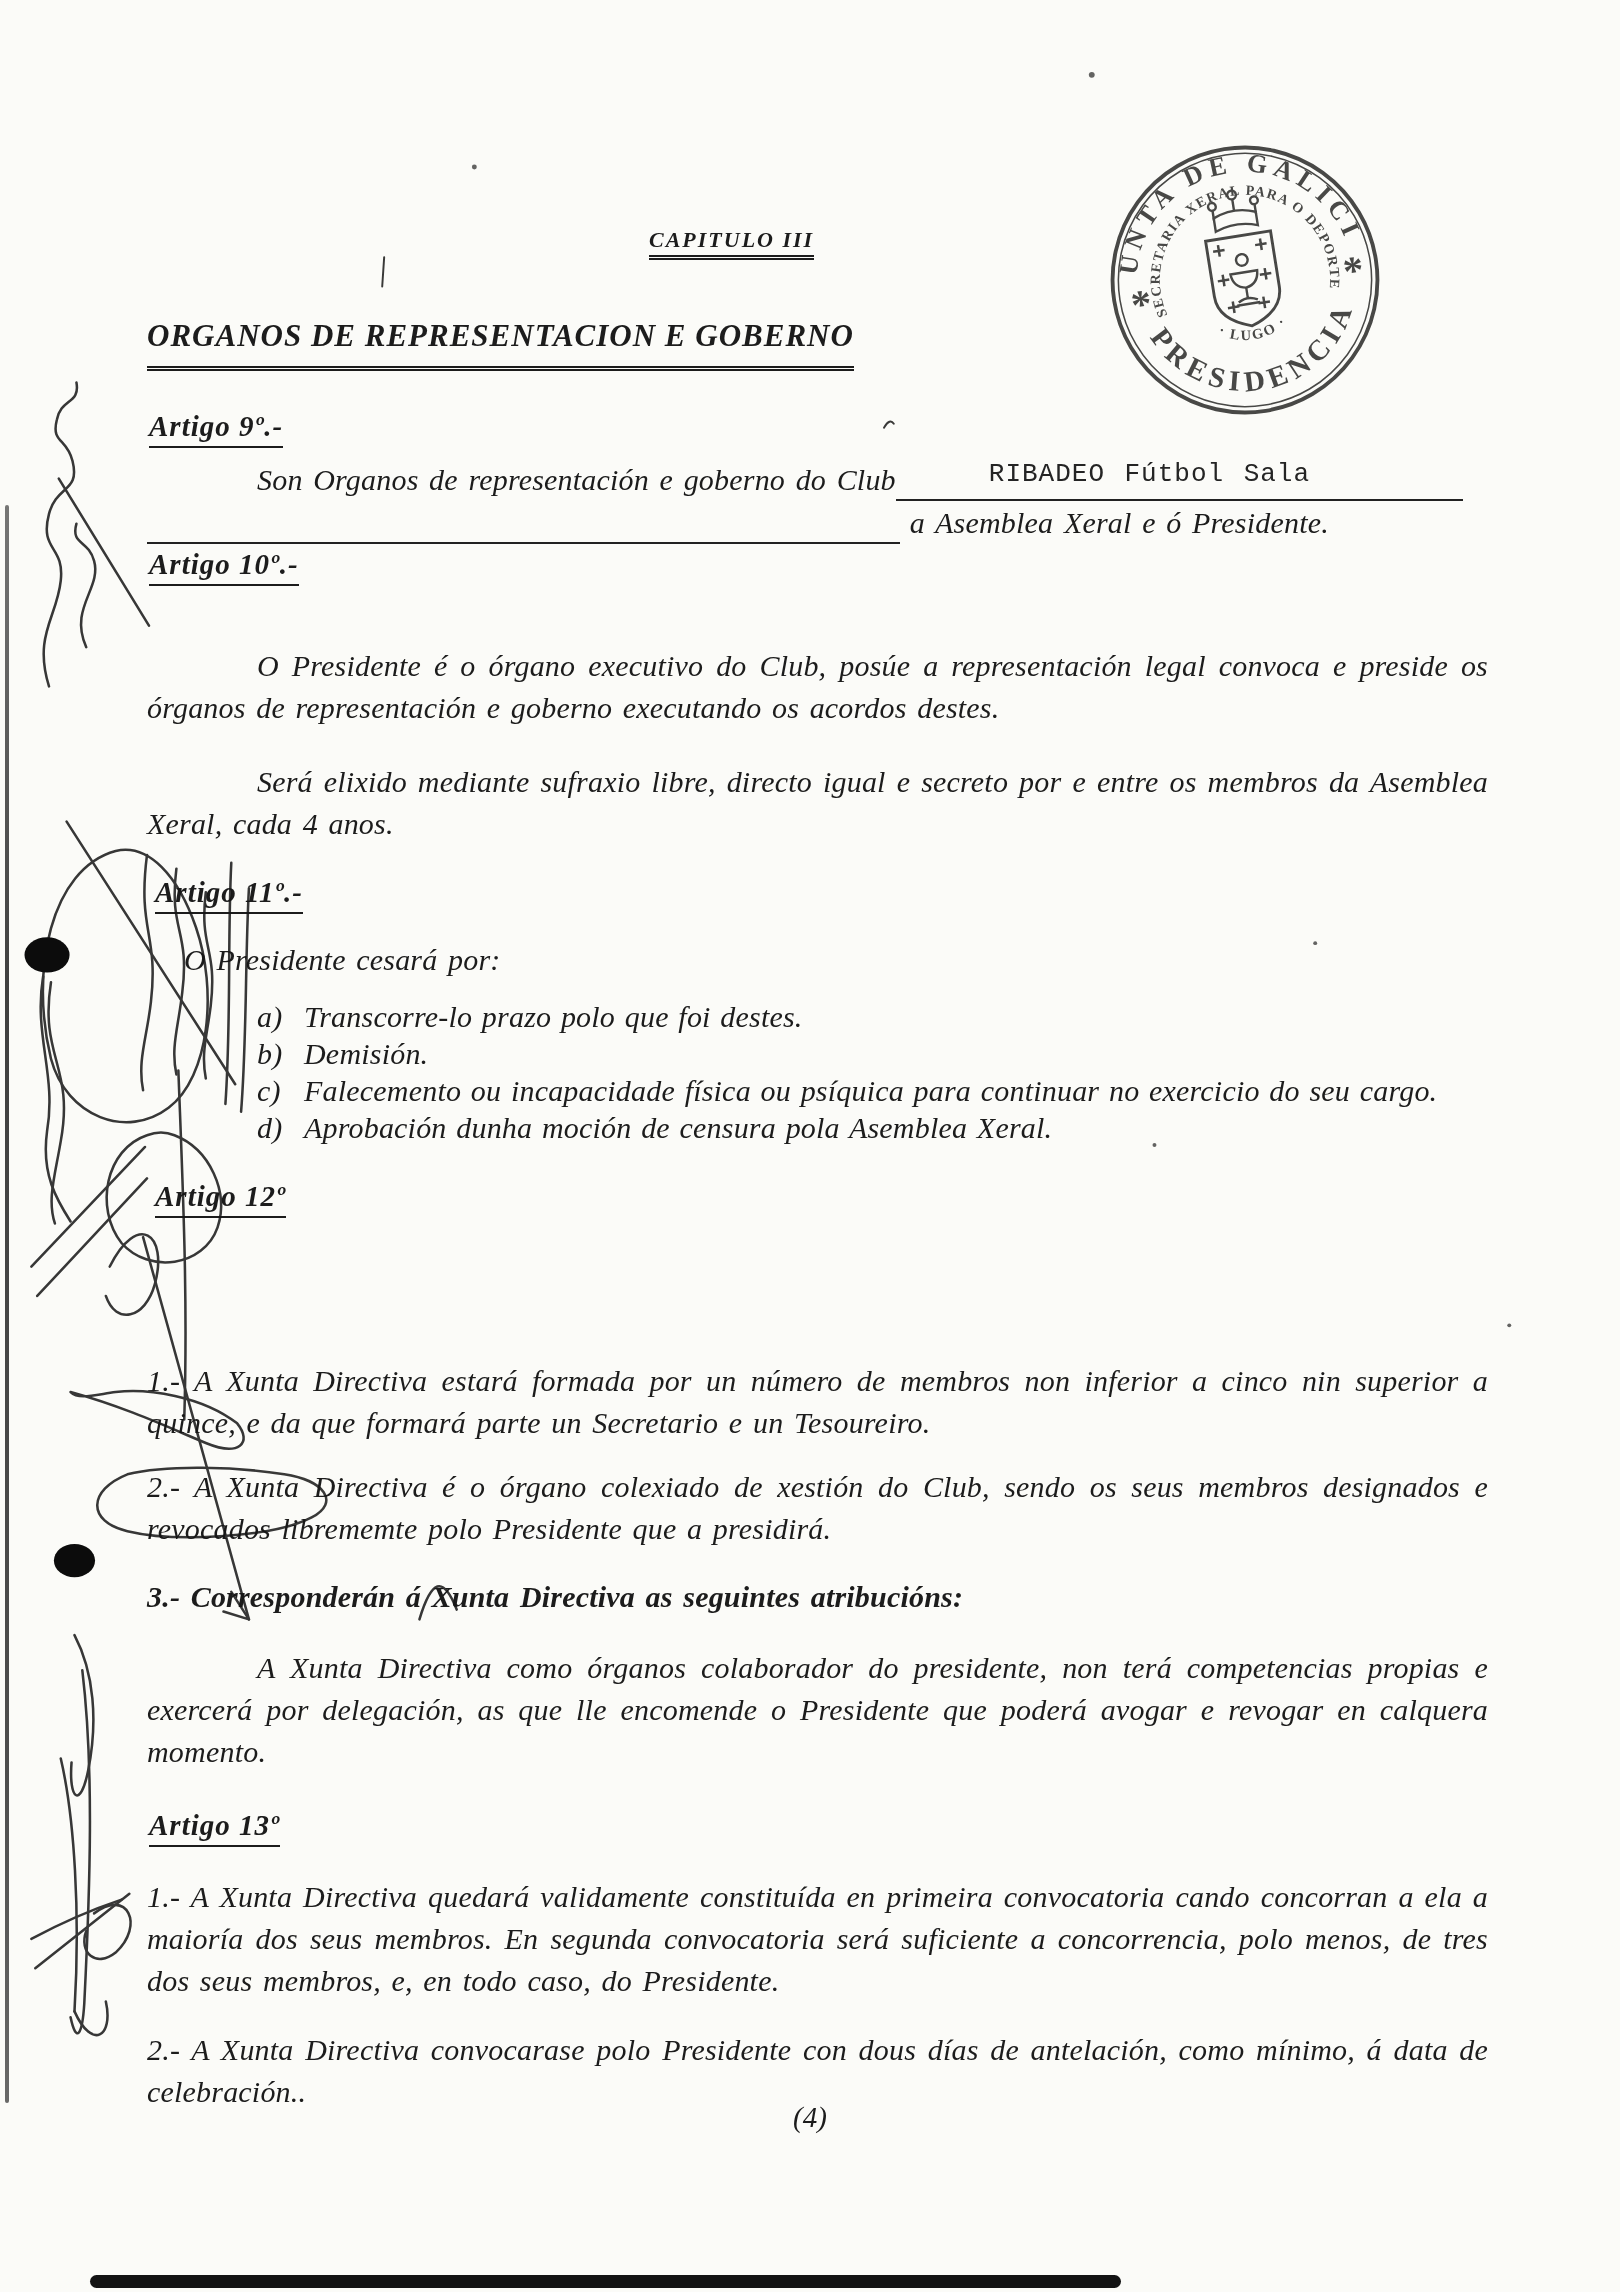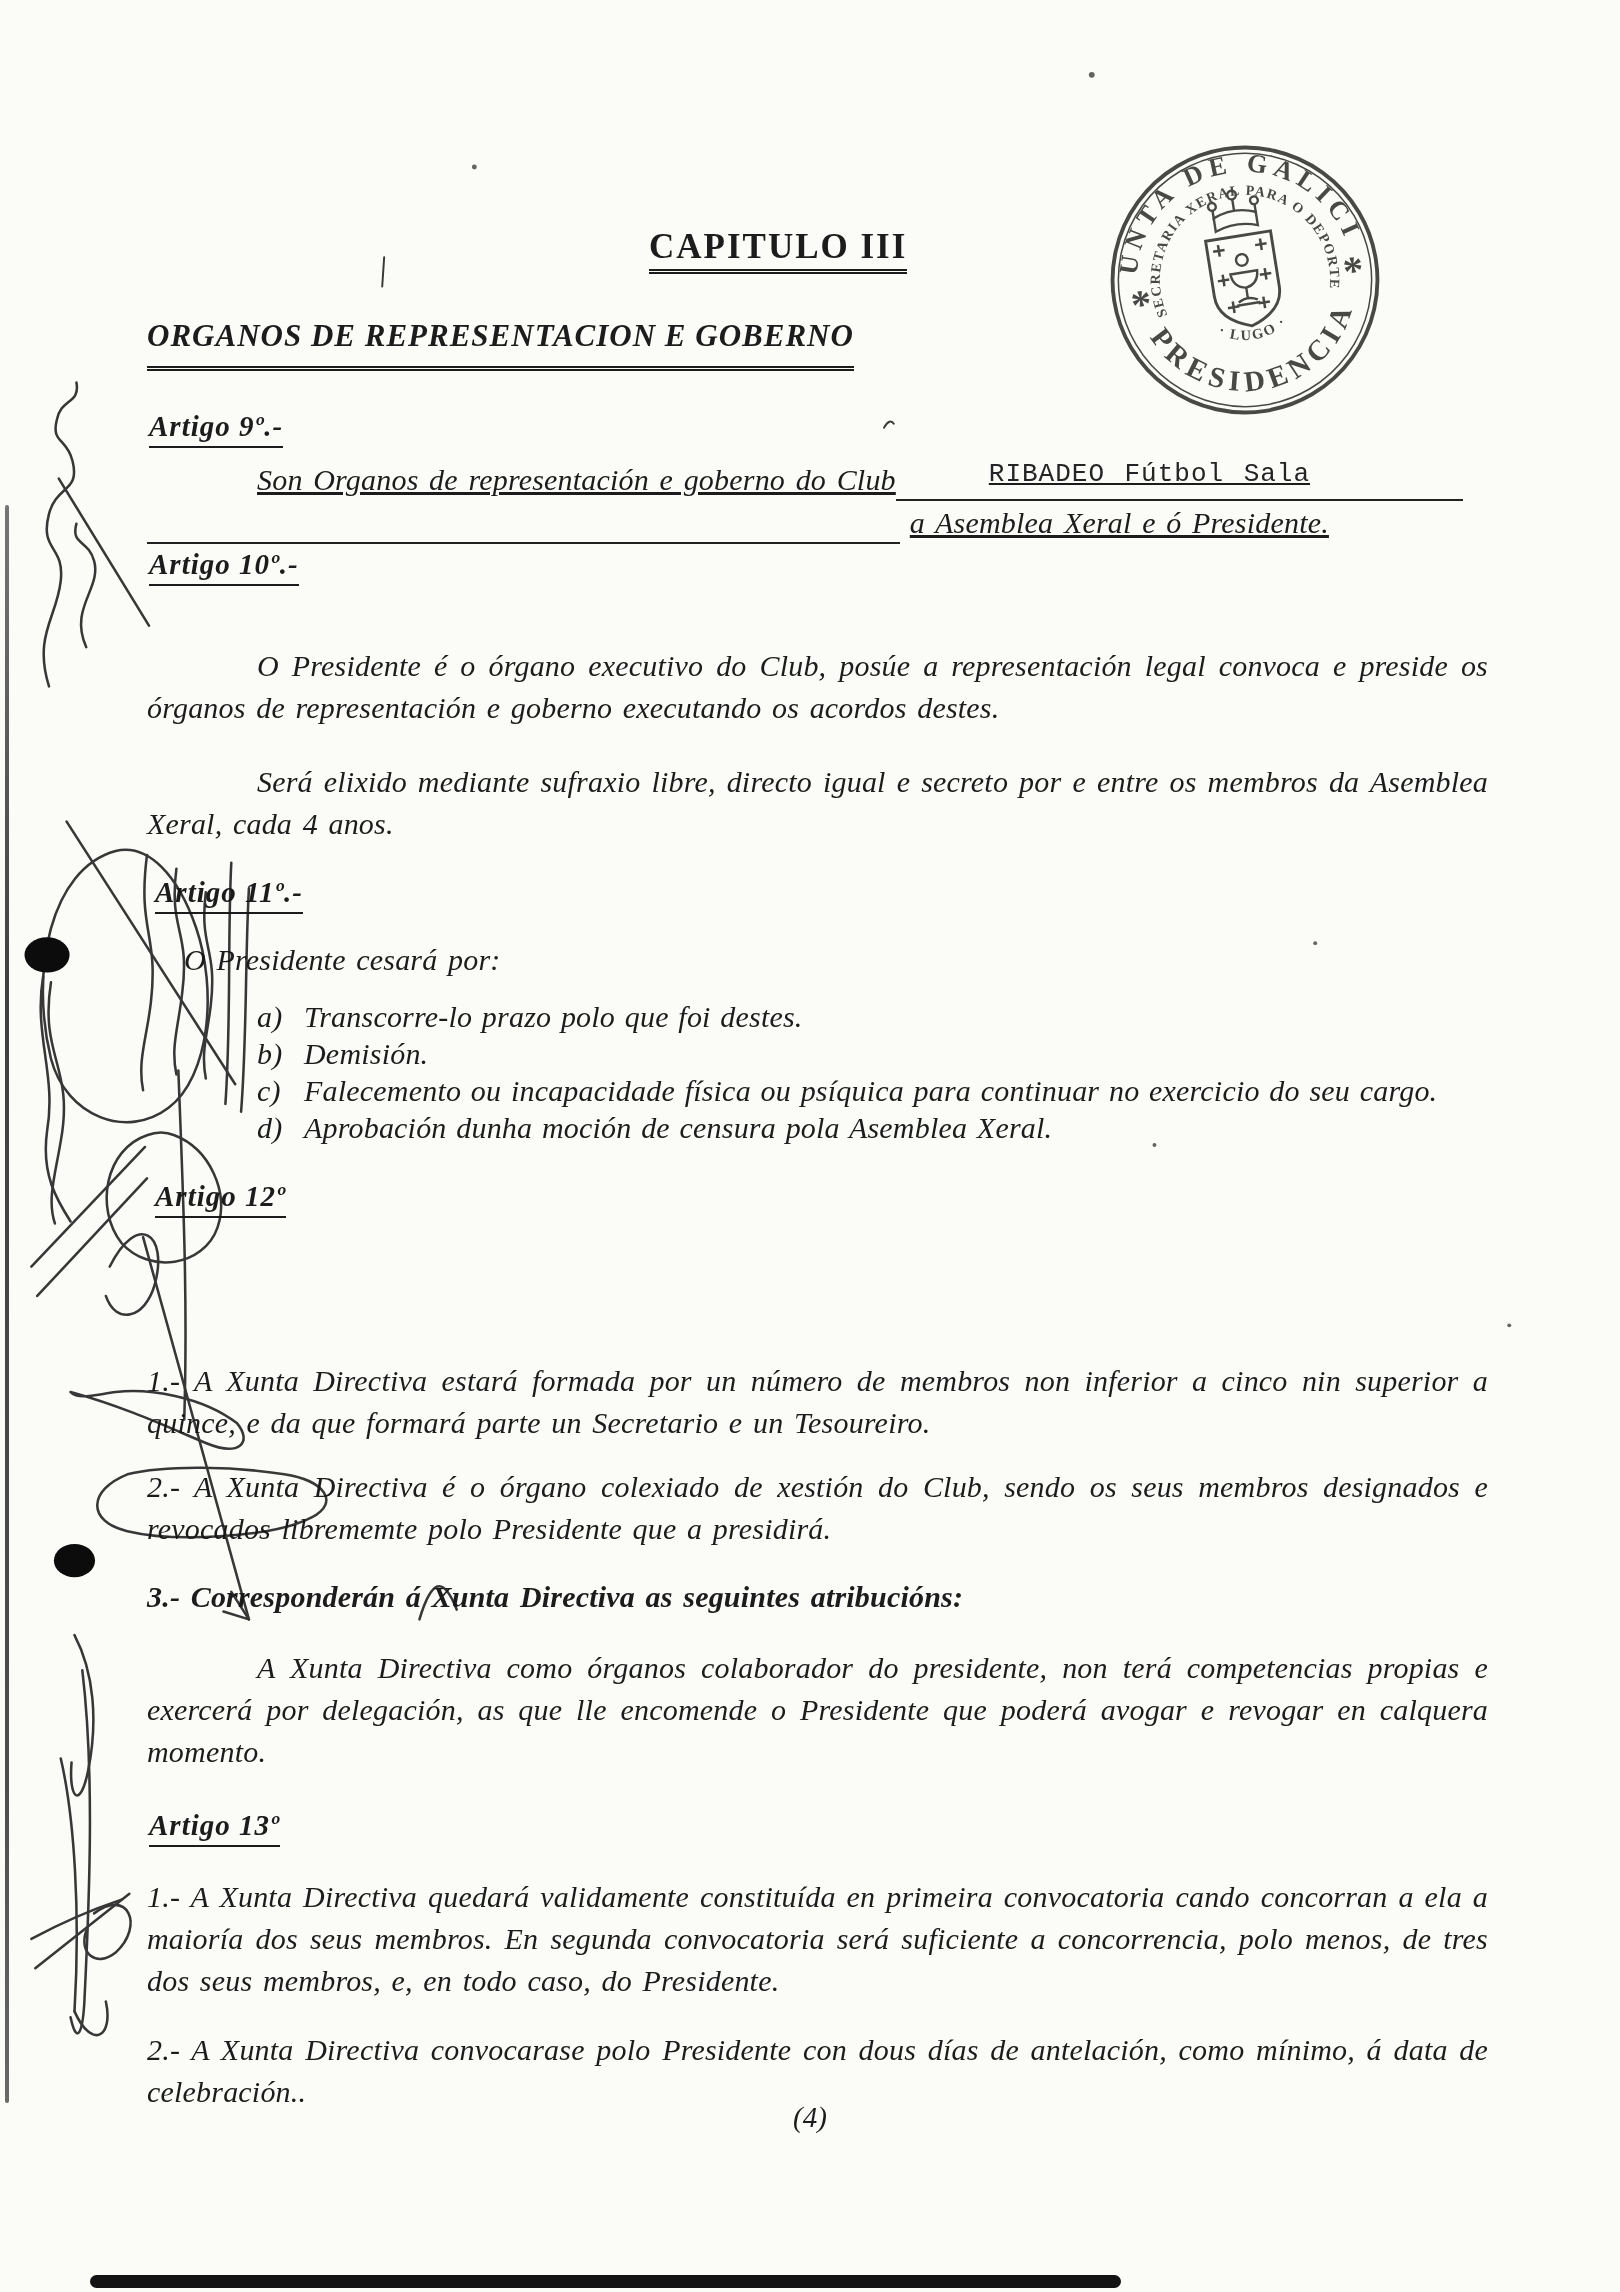--- a/index.html
+++ b/index.html
@@ -5,42 +5,42 @@
   html,body{margin:0;padding:0;background:#888;}
   .page{
     position:relative; width:1620px; height:2293px;
     background:#fbfbf8; overflow:hidden;
     font-family:"Liberation Serif", serif;
     color:#1c1c1c;
   }
   .abs{position:absolute;}
   
   .chapter{
-    font-weight:700; font-size:35px; letter-spacing:2px;
+    font-style:italic; font-weight:700; font-size:22px; letter-spacing:2px;
     border-bottom:5.9px double #1c1c1c; padding-bottom:2px; display:inline-block;
   }
   .section{
     font-style:italic; font-weight:700; font-size:31px; letter-spacing:1px;
     border-bottom:5.9px double #1c1c1c; padding-bottom:12px; display:inline-block;
   }
   
   .art-h{
     font-style:italic; font-weight:700; font-size:29px; letter-spacing:1px;
     border-bottom:2.9px solid #1c1c1c; padding-bottom:2.9px; display:inline-block;
   }
   
   .body-t{
     font-style:italic; font-size:30px; line-height:42px;
     letter-spacing:0.2px; word-spacing:2.9px; text-align:justify;
   }
   .indent{text-indent:110px;}
   .bold{font-weight:700;}
   .nowrap{white-space:nowrap; text-align:left;}
   
-  .fill-row{display:flex; align-items:center;text-decoration:underline;}
+  .fill-row{display:flex; align-items:center;}
   .blank{
     border-bottom:2px solid #222; flex:1 1 auto; height:39px;
     display:flex; align-items:flex-end;
   }
   .blank-fixed{border-bottom:2px solid #222; height:39px; flex:0 0 auto;}
   .typed{
     font-family:"Liberation Mono", monospace; font-style:normal;
     font-size:26px; letter-spacing:1px; padding:0 0 3.9px 93px; color:#242424;
     white-space:nowrap;
   }

